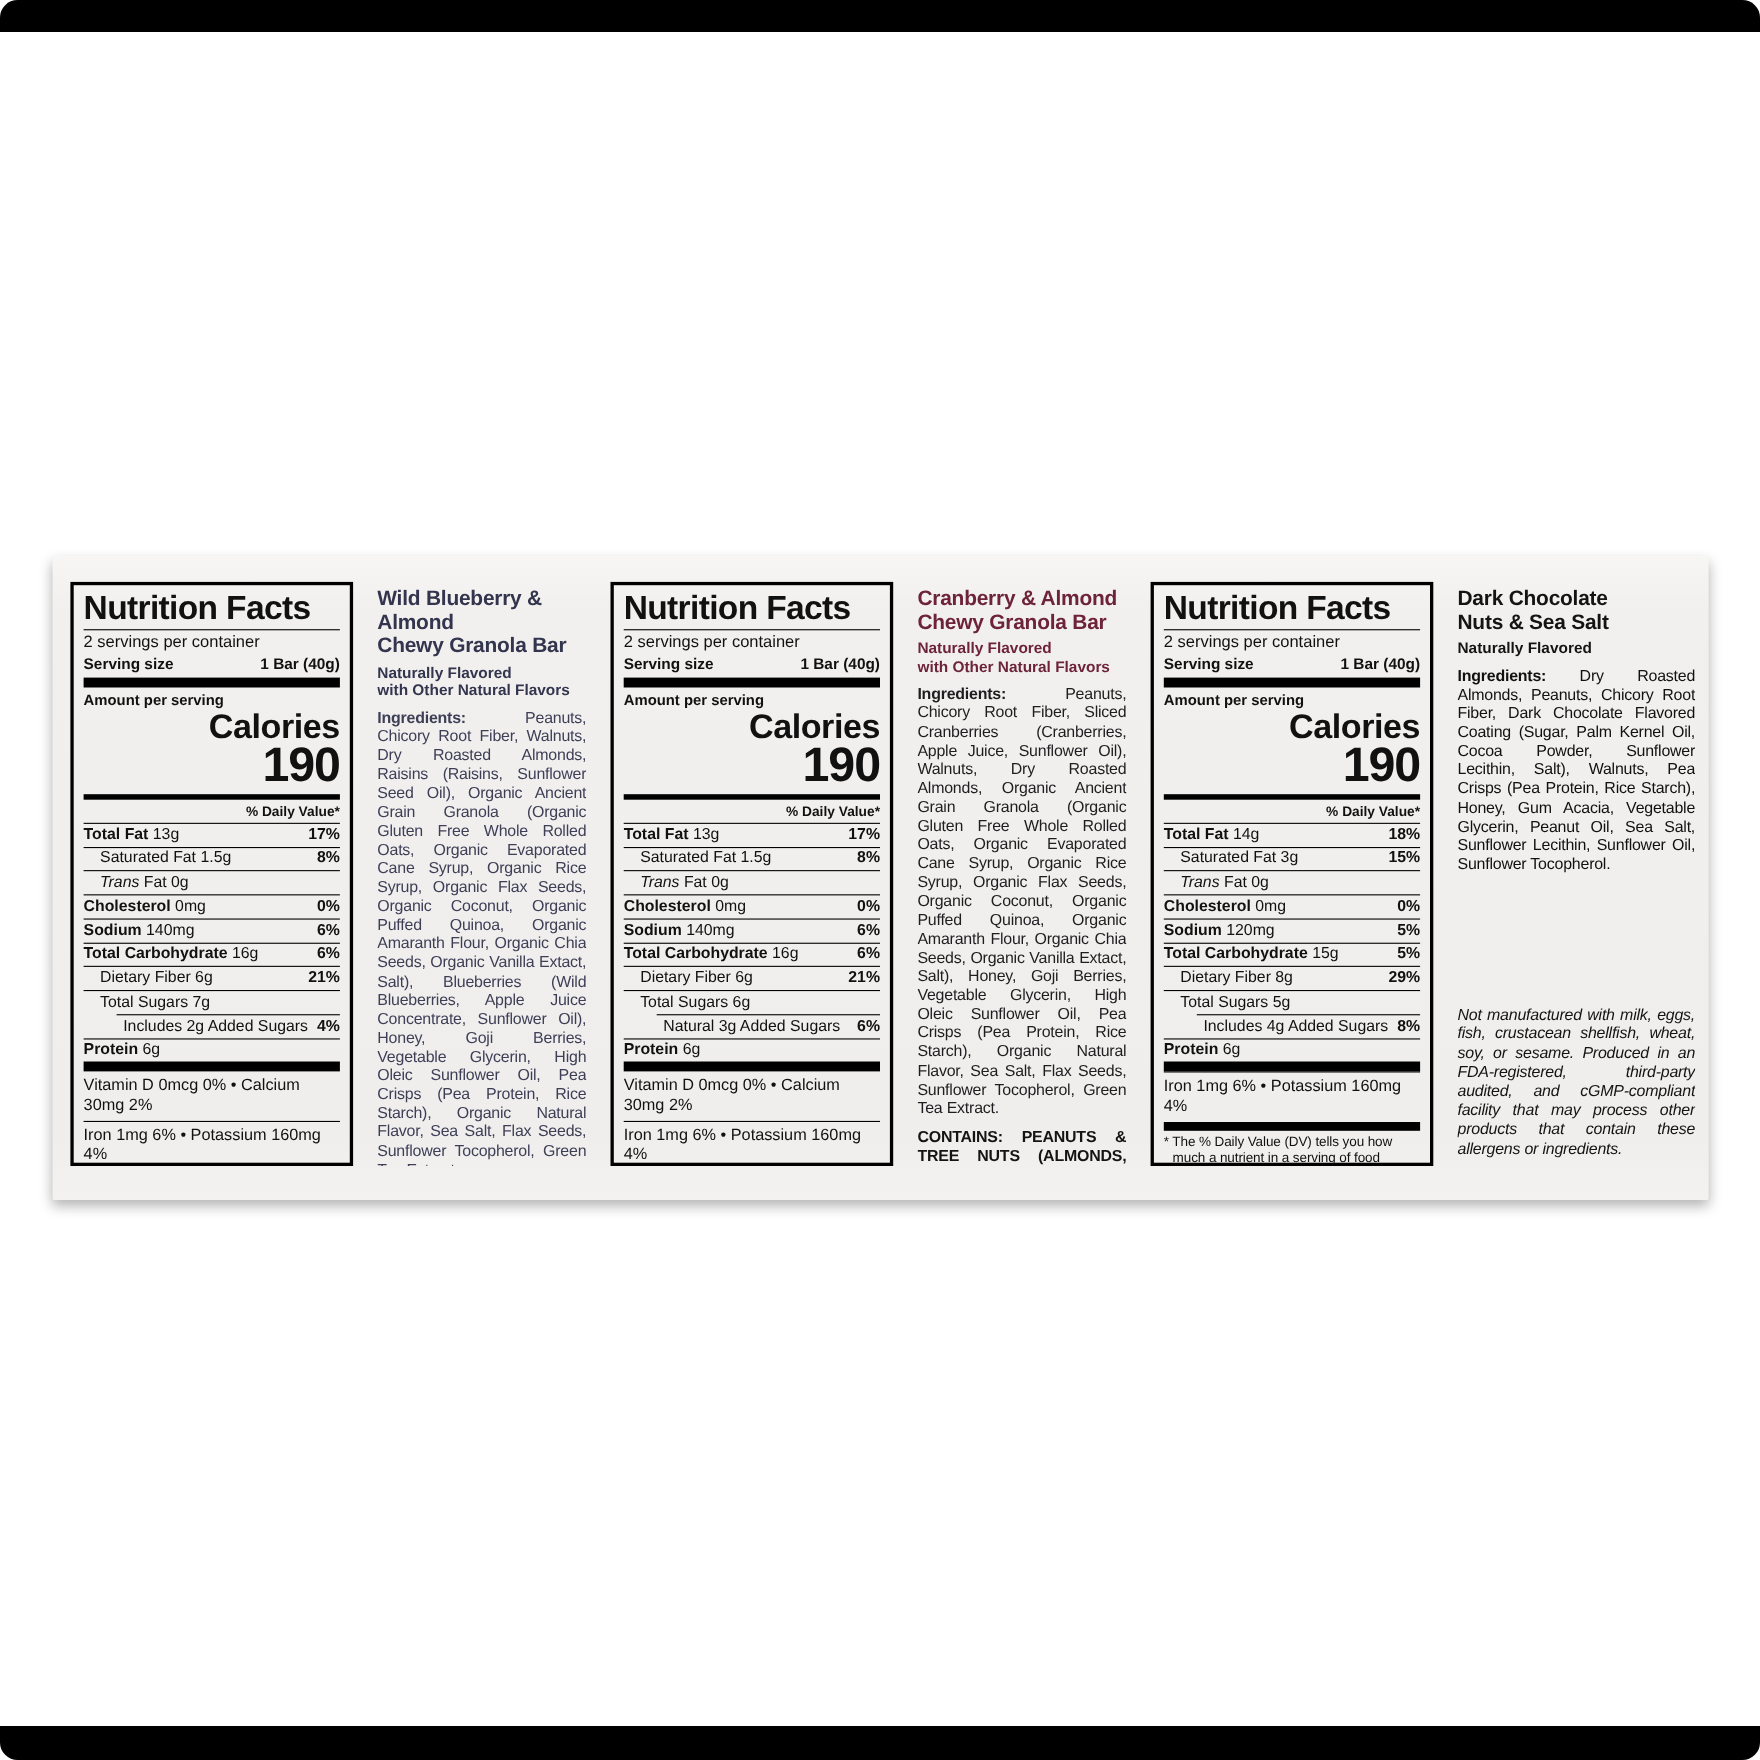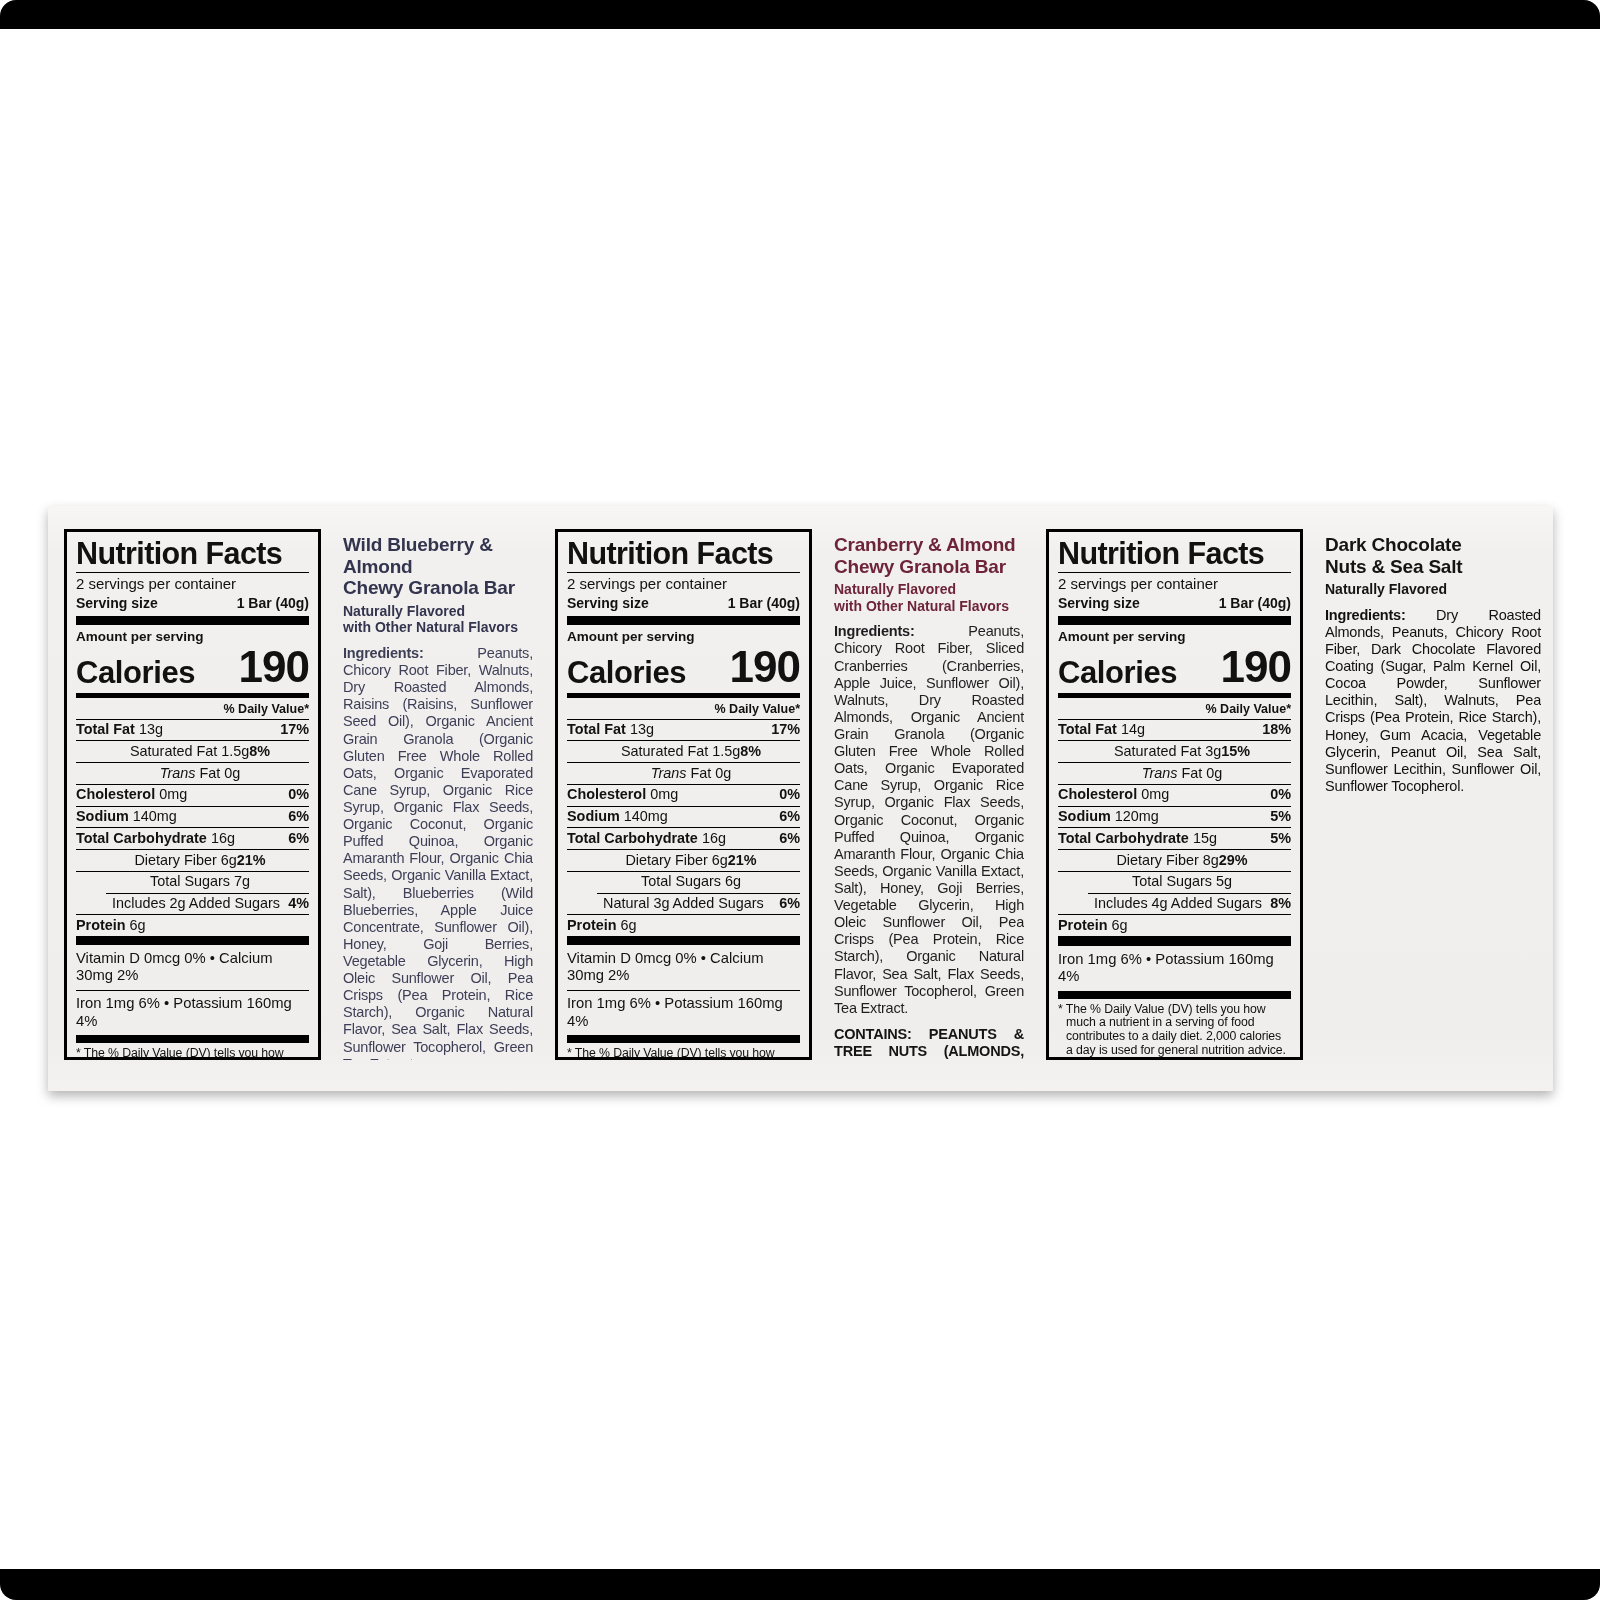--- a/index.html
+++ b/index.html
@@ -26,29 +26,29 @@
     border:3px solid #000;padding:5px 9px 5px 9px;background:transparent;
     display:flex;flex-direction:column;overflow:hidden;
   }
   .nf-title{font-size:30.5px;font-weight:900;letter-spacing:-.6px;line-height:1.05;white-space:nowrap;}
   .hairline{border-top:1px solid #000;margin:3px 0 2px;}
   .servings{font-size:15px;line-height:1.25;}
   .serving-row{display:flex;justify-content:space-between;font-weight:bold;font-size:14px;line-height:1.2;margin:1px 0 4px;}
   .bar{background:#000;flex:none;}
   .bar.h9{height:9px;} .bar.h5{height:5px;margin-top:2px;} .bar.h8{height:8px;}
   .amount{font-weight:bold;font-size:13.5px;margin-top:4px;line-height:1.2;}
-  .cal-row{display:flex;justify-content:space-between;align-items:flex-end;line-height:.95;margin:1px 0 3px;}
+  .cal-row{display:flex;justify-content:space-between;align-items:flex-end;line-height:.95;margin:1px 0 3px;flex-direction:column;}
   .cal-word{font-size:31px;font-weight:900;letter-spacing:-.4px;}
   .cal-num{font-size:44px;font-weight:900;letter-spacing:-1px;}
   .dv-head{text-align:right;font-size:12.5px;font-weight:bold;padding:4px 0 3px;}
   .row{border-top:1px solid #000;display:flex;justify-content:space-between;align-items:baseline;
        font-size:14.4px;line-height:1.22;padding:1.6px 0;}
   .row .nm b{font-weight:bold;}
   .row .dv{font-weight:bold;}
-  .row.i1{padding-left:15px;justify-content:center;}
+  .row.i1{padding-left:15px;}
   .row.inset{margin-left:30px;padding-left:6px;}
   .it{font-style:italic;}
   .vit{border-top:1px solid #000;font-size:14.8px;line-height:1.2;padding:4.5px 0;}
   .vit.first{border-top:none;}
   .footnote{font-size:12.3px;line-height:1.12;padding:4px 0 0 8px;text-indent:-8px;letter-spacing:-.1px;}
 
   
   .ing{box-sizing:border-box;flex:none;display:flex;flex-direction:column;height:531px;padding-top:5px;overflow:hidden;}
   .ing.w1{width:190px;} .ing.w2{width:190px;} .ing.w3{width:216px;}
   .ing-title{font-size:19px;font-weight:bold;line-height:1.14;white-space:pre-line;letter-spacing:-.2px;}
@@ -279,15 +279,16 @@
     <div class="vit">Iron 1mg 6%   •   Potassium 160mg 4%</div>
     <div class="bar h8"></div>
     <div class="footnote">* The % Daily Value (DV) tells you how much a nutrient in a serving of food contributes to a daily diet. 2,000 calories a day is used for general nutrition advice.</div>
   </div>
 
   <div class="ing w3 c-black">
     <div class="ing-title">Dark Chocolate
 Nuts &amp; Sea Salt</div>
     <div class="ing-sub">Naturally Flavored</div>
     <p class="ing-text"><b class="lead">Ingredients:</b> <span>Dry Roasted Almonds, Peanuts, Chicory Root Fiber, Dark Chocolate Flavored Coating (Sugar, Palm Kernel Oil, Cocoa Powder, Sunflower Lecithin, Salt), Walnuts, Pea Crisps (Pea Protein, Rice Starch), Honey, Gum Acacia, Vegetable Glycerin, Peanut Oil, Sea Salt, Sunflower Lecithin, Sunflower Oil, Sunflower Tocopherol.</span></p>
+    <p class="disclaimer">Not manufactured with milk, eggs, fish, crustacean shellfish, wheat, soy, or sesame. Produced in an FDA-registered, third-party audited, and cGMP-compliant facility that may process other products that contain these allergens or ingredients.</p>
   </div>
 
 </div>
 
 </body></html>

